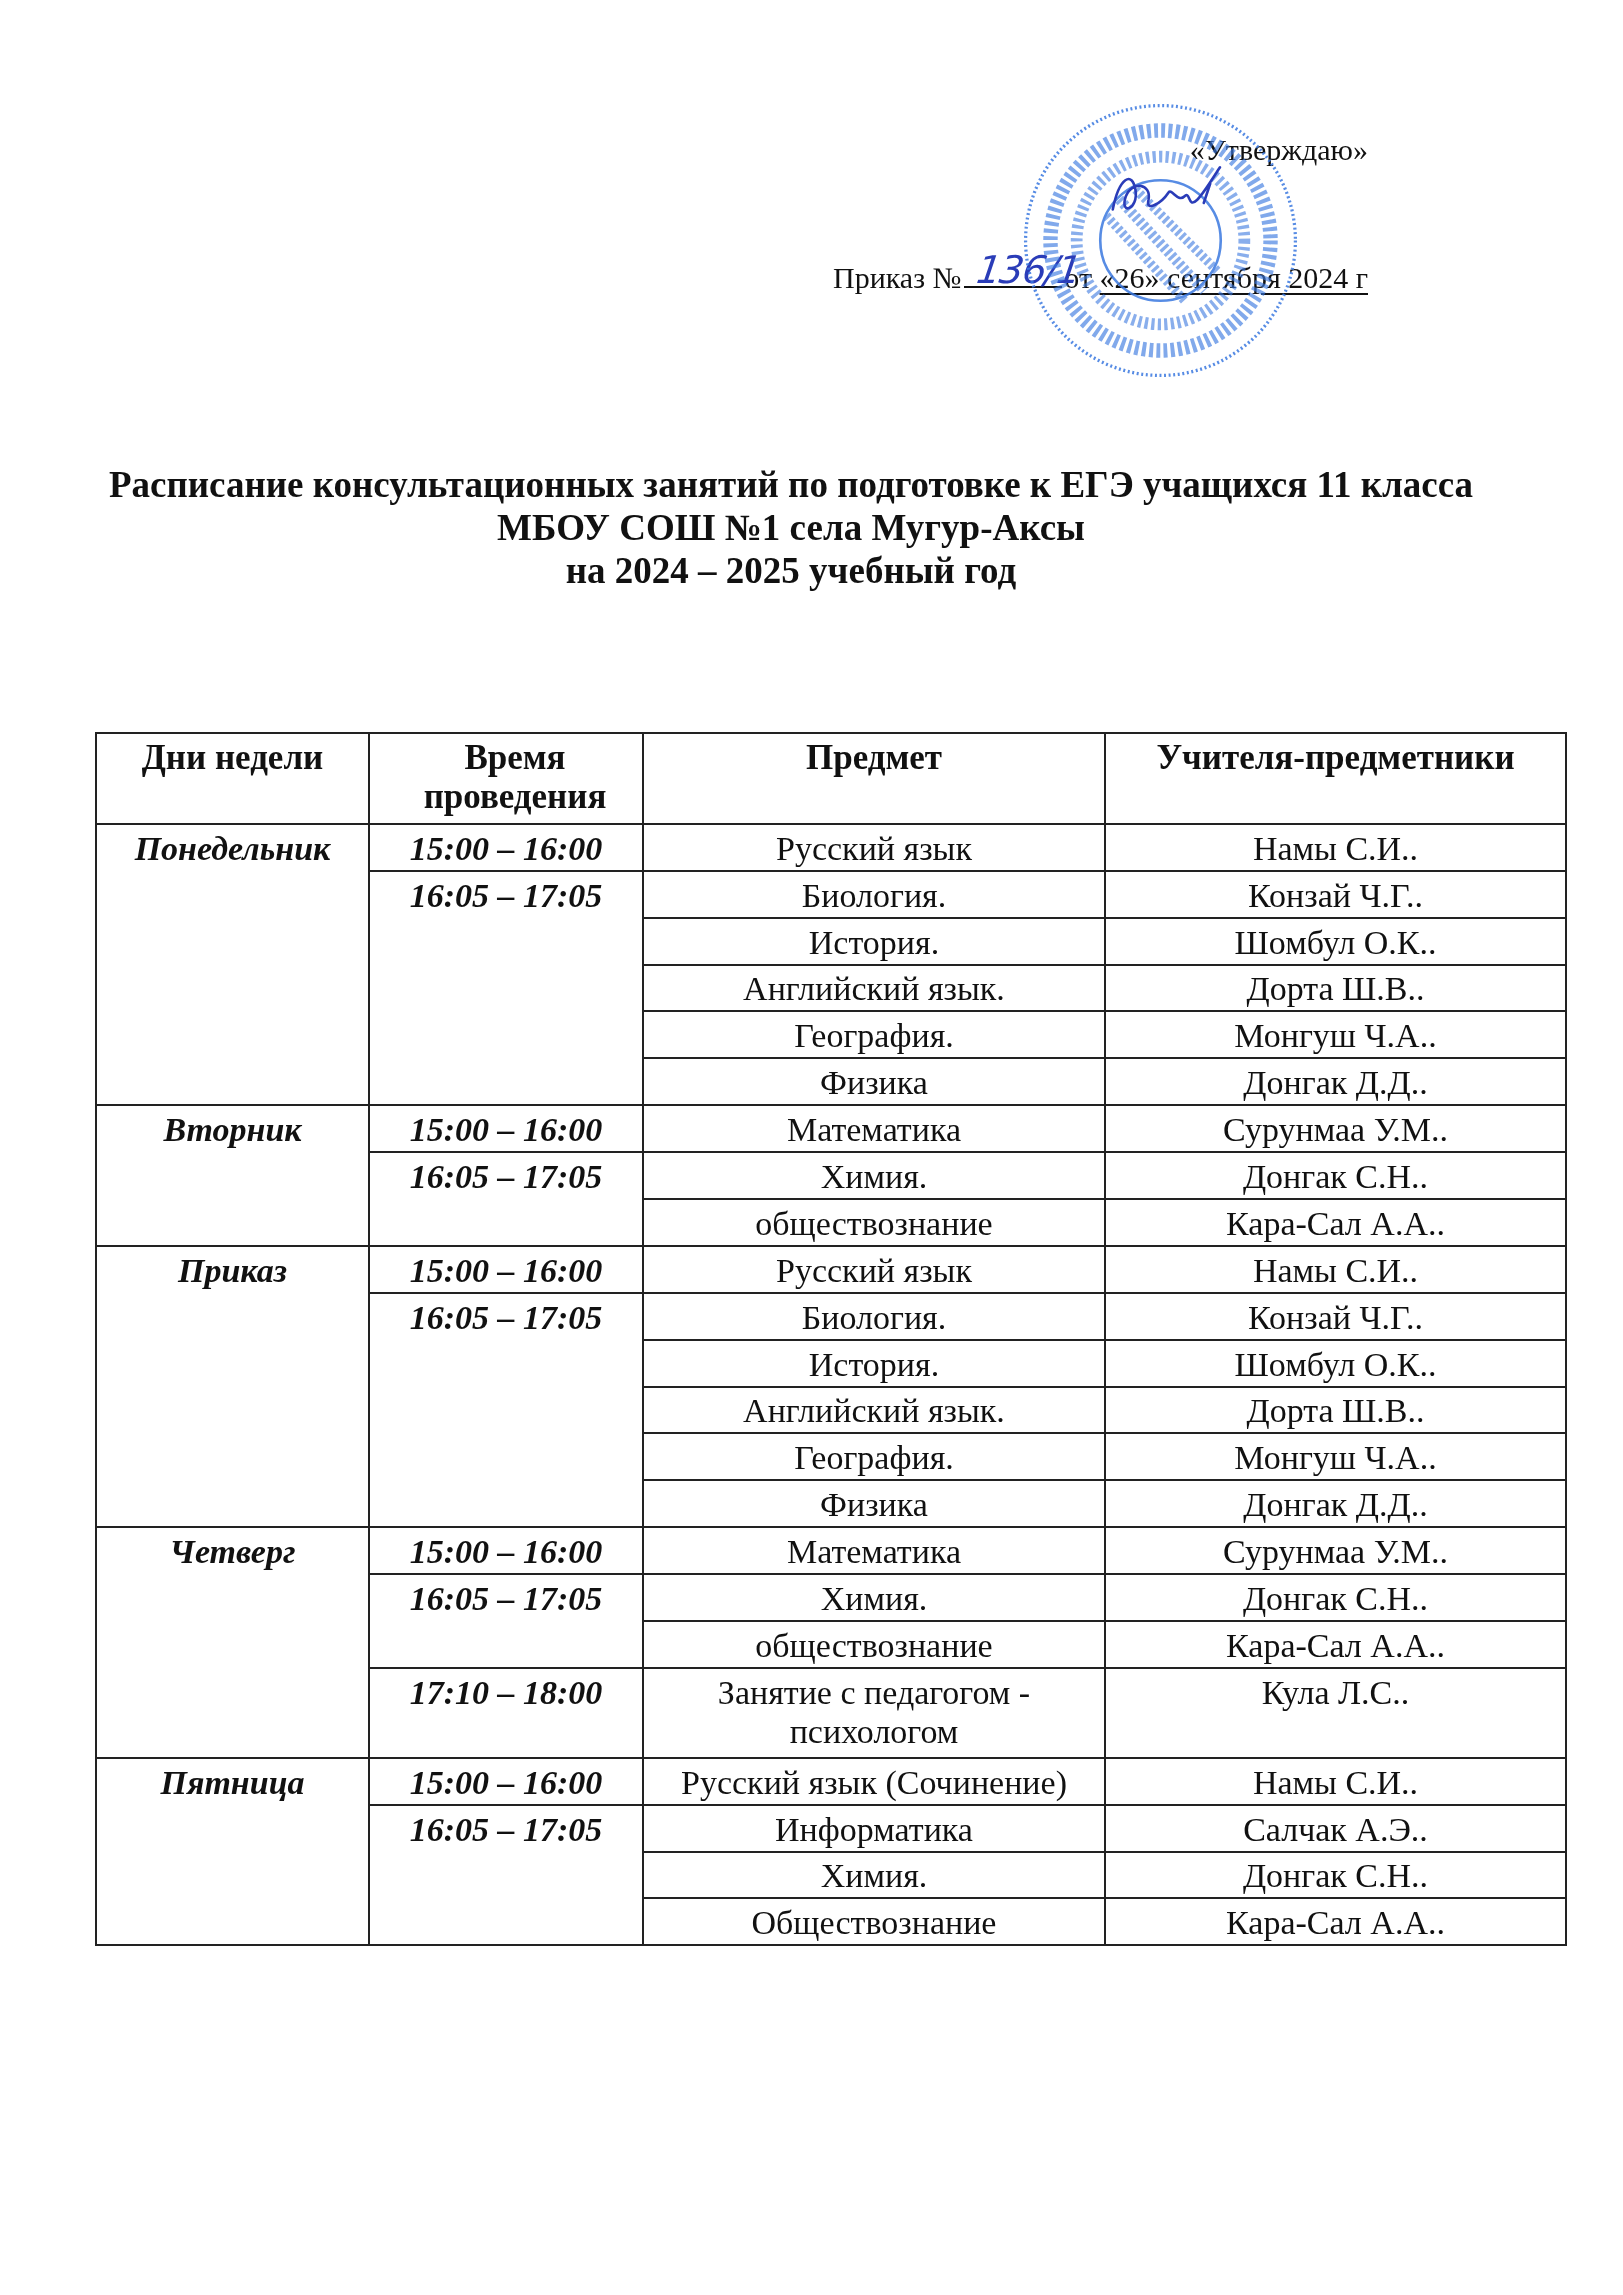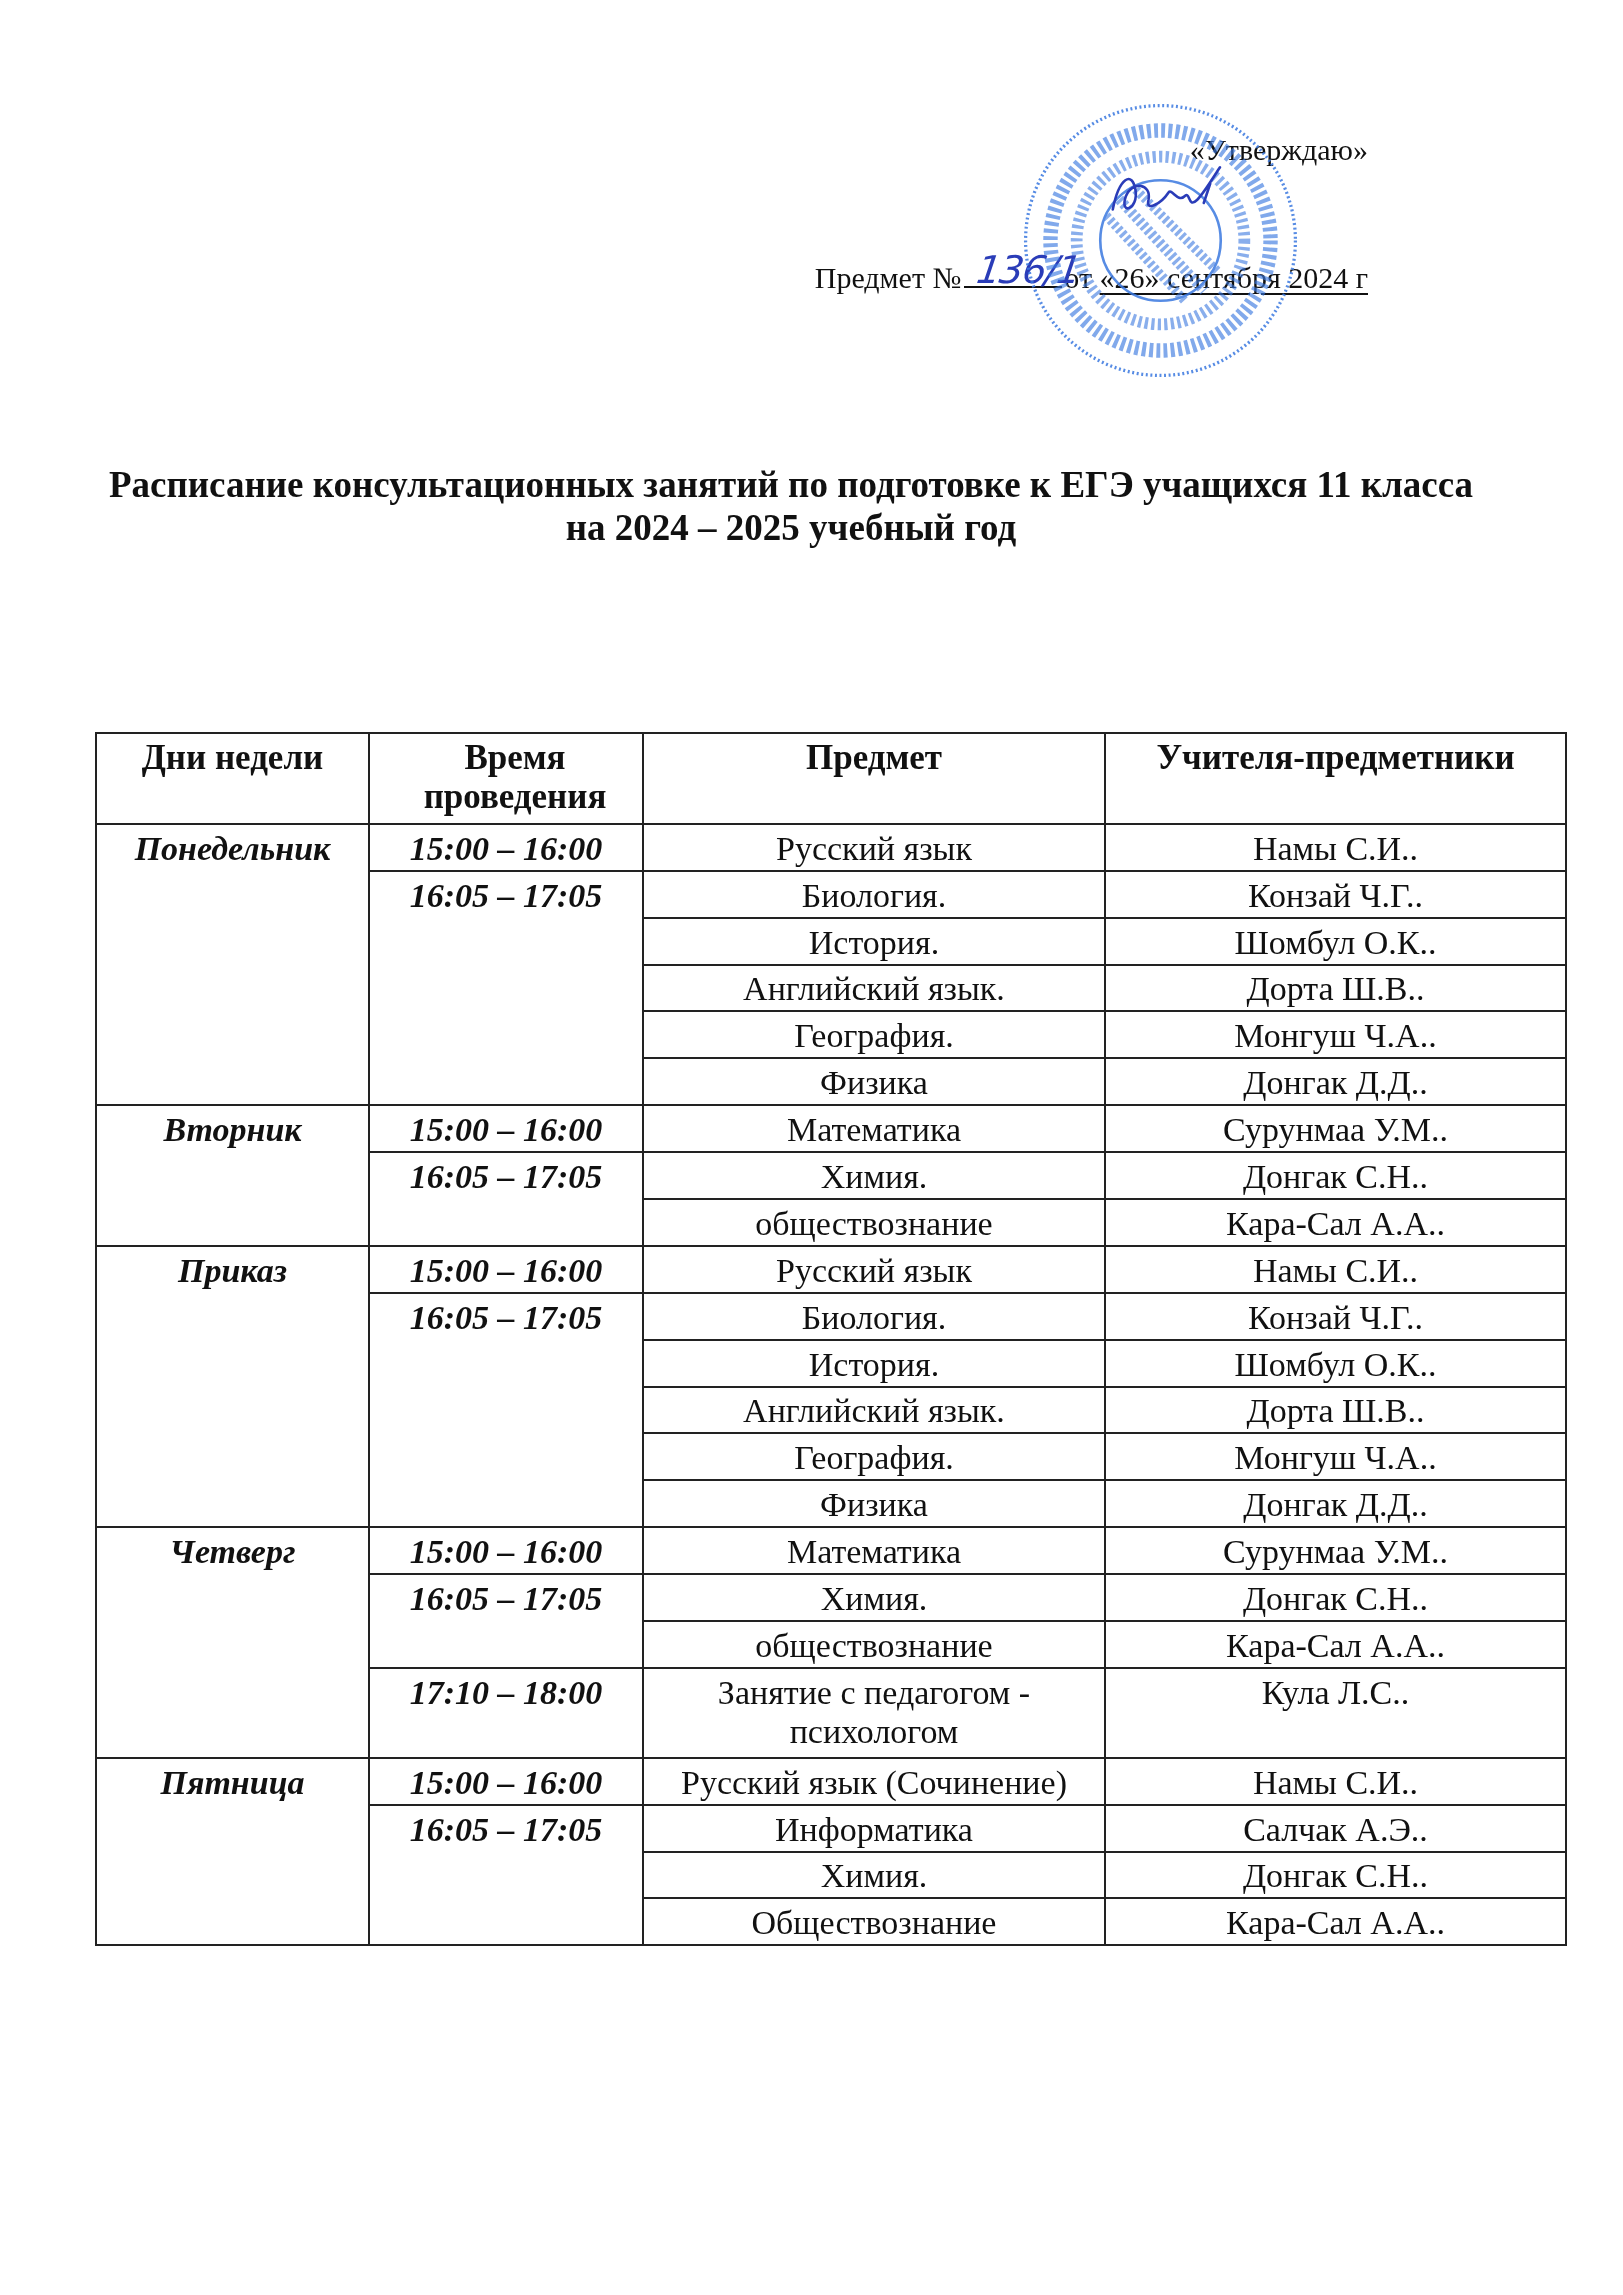--- a/index.html
+++ b/index.html
@@ -39,21 +39,21 @@
   col.c-time { width: 274px; }
   col.c-subj { width: 462px; }
   col.c-teach { width: 461px; }
 </style>
 </head>
 <body>
 
 <div class="approval">
   <div class="appr-line appr-approve">«Утверждаю»</div>
   <div class="appr-line appr-order">
-    <span>Предмет №</span><span class="ordno"><span class="ordno-hand">136/1</span></span><span>от</span> <span class="dated">«26» сентября 2024 г</span>
+    <span>Приказ №</span><span class="ordno"><span class="ordno-hand">136/1</span></span><span>от</span> <span class="dated">«26» сентября 2024 г</span>
   </div>
 
   <svg class="stamp" viewBox="0 0 426 426">
     <g fill="none" stroke="#3a78e0">
       <circle cx="213" cy="213" r="206" stroke-width="5" stroke-dasharray="3 4"></circle>
       <circle cx="213" cy="213" r="168" stroke-width="22" stroke-dasharray="6 5" opacity="0.75"></circle>
       <circle cx="213" cy="213" r="128" stroke-width="18" stroke-dasharray="5 5" opacity="0.7"></circle>
       <circle cx="213" cy="213" r="92" stroke-width="4"></circle>
       <line x1="150" y1="150" x2="280" y2="290" stroke-width="16" stroke-dasharray="5 4" opacity="0.7"></line>
       <line x1="175" y1="135" x2="300" y2="260" stroke-width="14" stroke-dasharray="5 4" opacity="0.7"></line>
@@ -61,20 +61,21 @@
     </g>
   </svg>
 
   <svg class="signature" viewBox="0 0 190 100">
     <path d="M10 70 C 20 20, 40 10, 45 40 C 50 70, 20 80, 30 50 C 40 25, 70 30, 65 55 C 60 75, 85 60, 95 45 C 100 35, 110 60, 120 50 C 130 40, 125 70, 140 55 C 150 45, 165 20, 175 5 M150 60 L 160 30" fill="none" stroke="#2a3cb8" stroke-width="4" stroke-linecap="round"></path>
   </svg>
 </div>
 
 <div class="title-block">
   <div>Расписание консультационных занятий по подготовке к ЕГЭ учащихся 11 класса</div>
+  <div>МБОУ СОШ №1 села Мугур-Аксы</div>
   <div>на 2024 – 2025 учебный год</div>
 </div>
 
 <table class="schedule">
   <colgroup>
     <col class="c-day">
       <col class="c-time">
       <col class="c-subj">
       <col class="c-teach">
   </colgroup>

